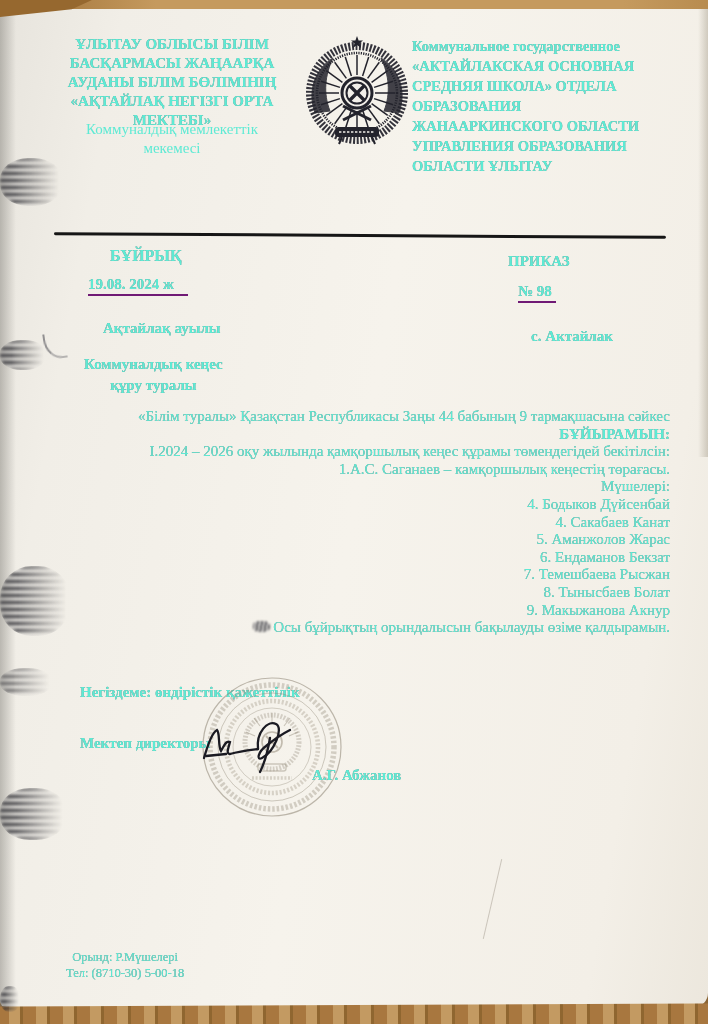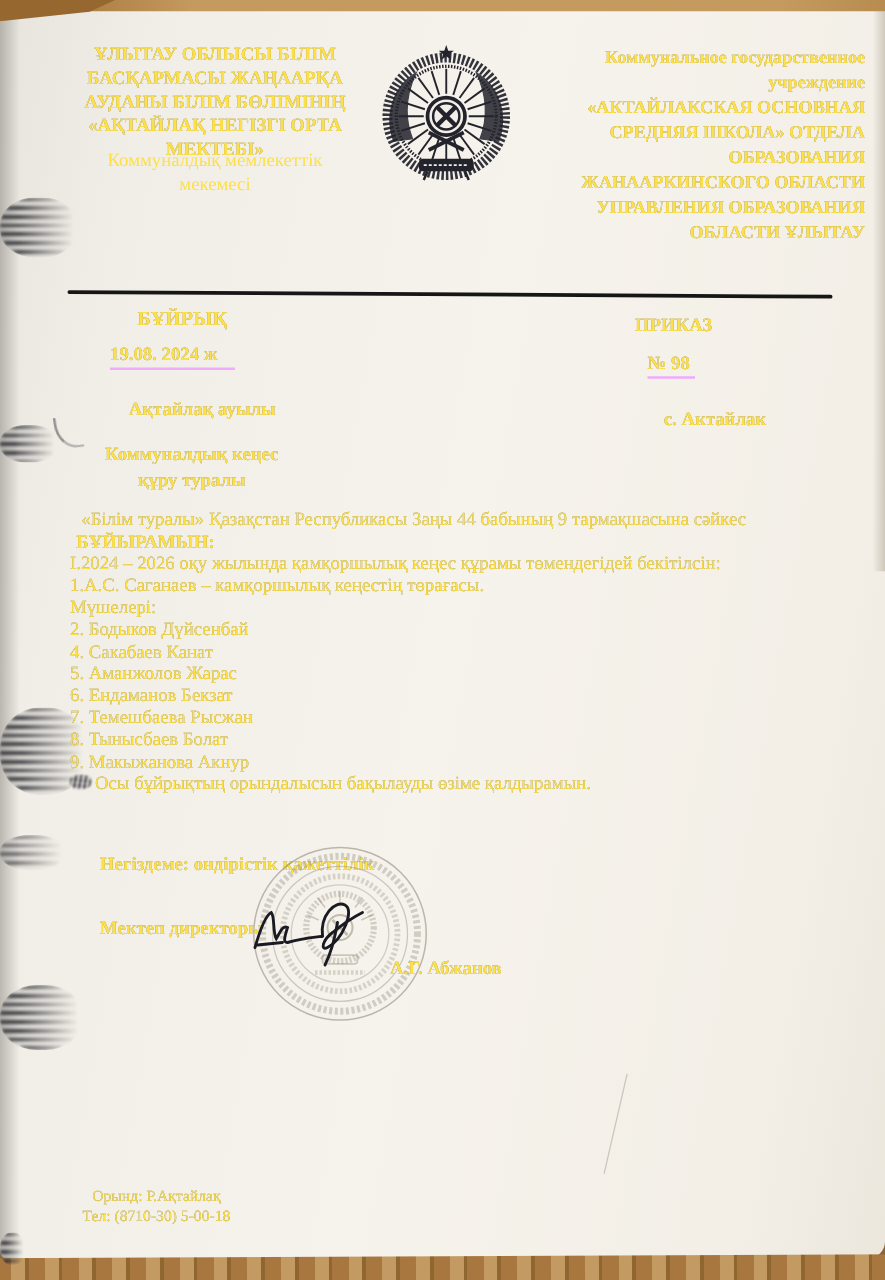--- a/index.html
+++ b/index.html
@@ -1,20 +1,20 @@
 <!DOCTYPE html>
 <html><head>
 <meta charset="utf-8">
 <style>
   html,body{margin:0;padding:0;background:#7a5a33;}
   #scan{
     position:relative;width:708px;height:1024px;overflow:hidden;
     background:#8a6434;
     font-family:"Liberation Serif","DejaVu Serif",serif;
-    color:#fde047;
+    color:#5eead4;
   }
   .abs{position:absolute;text-align:center;}
   #paper{
     position:absolute;left:0;top:7px;width:708px;height:1000px;
     background:linear-gradient(100deg,#e7e4dd 0%,#f1eee7 14%,#f6f3ec 50%,#f3efe7 86%,#ece7dd 100%);
     border-radius:0 0 14px 6px;
   }
   .shade-left{position:absolute;left:0;top:0;width:16px;height:100%;
     background:linear-gradient(to right,rgba(120,118,112,.45),rgba(120,118,112,0));}
   .shade-right{position:absolute;right:0;top:0;width:10px;height:45%;
@@ -25,29 +25,29 @@
     background:#96682f;clip-path:polygon(0 0,100% 0,78% 55%,0 100%);}
   .woodstrip{position:absolute;left:-4px;top:1005px;width:716px;height:22px;
     background:repeating-linear-gradient(90deg,#a8773f 0 13px,#c39a62 13px 24px,#8f6630 24px 27px);
     transform:rotate(-.25deg);filter:blur(.4px);}
   .blob{position:absolute;border-radius:45%;
     background:repeating-linear-gradient(to bottom,rgba(40,40,46,.85) 0 3px,rgba(130,130,136,.25) 3px 7px);
     filter:blur(1.4px);
     -webkit-mask-image:linear-gradient(to right,#000 25%,transparent 95%);
     mask-image:linear-gradient(to right,#000 25%,transparent 95%);}
   .hdr{font-weight:bold;text-align:center;line-height:19px;font-size:15px;}
-  .hdr-ru{font-weight:bold;text-align:right;line-height:20px;font-size:14.5px;}
+  .hdr-ru{font-weight:bold;text-align:left;line-height:20px;font-size:14.5px;}
   .hdr-sub{font-weight:normal;text-align:center;line-height:19px;font-size:15px;}
   .rule{position:absolute;left:54px;top:234px;width:612px;height:3px;background:#161616;
     transform:rotate(.35deg);border-radius:2px;}
   .b{font-weight:bold;}
-  .u{border-bottom:2px solid #f0abfc;padding-bottom:1px;}
+  .u{border-bottom:2px solid #701a75;padding-bottom:1px;}
   .t15{font-size:15px;}
   .body-flow{position:absolute;left:56px;top:408px;width:614px;font-size:15px;line-height:17.6px;}
-  .body-flow>div{white-space:nowrap;}
+  .body-flow>div{white-space:nowrap;text-align:right;}
   .indent{padding-left:9px;}
   .smudge{display:inline-block;width:17px;height:11px;margin-right:3px;border-radius:40%;
     background:repeating-linear-gradient(100deg,rgba(45,45,52,.8) 0 2px,rgba(140,140,146,.3) 2px 4px);
     filter:blur(1px);vertical-align:baseline;}
   .penmark{position:absolute;left:44px;top:333px;width:20px;height:24px;
     border-left:2px solid rgba(70,70,78,.55);border-bottom:2px solid rgba(70,70,78,.35);
     border-radius:0 0 0 80%;transform:rotate(-8deg);filter:blur(.3px);}
   .crease{position:absolute;left:492px;top:858px;width:1px;height:82px;
     background:rgba(185,178,166,.7);transform:rotate(13deg);}
   .stamp-svg{filter:blur(.45px);}
@@ -124,21 +124,20 @@
         <rect x="33" y="96" width="44" height="10" rx="3.5" fill="#23232c" stroke="none"></rect>
         <line x1="37" y1="101" x2="73" y2="101" stroke="#f2efe9" stroke-width="1.4" stroke-dasharray="2.4 1.6"></line>
         <line x1="40" y1="106" x2="37" y2="113" stroke-width="2"></line>
         <line x1="70" y1="106" x2="73" y2="113" stroke-width="2"></line>
       </g>
     </svg>
   </div>
 
   <div class="abs hdr-ru txt-soft" style="left:412px;top:36px;width:280px;">
     <div>Коммунальное государственное</div>
-    <div>учреждение</div>
     <div>«АКТАЙЛАКСКАЯ ОСНОВНАЯ</div>
     <div>СРЕДНЯЯ ШКОЛА» ОТДЕЛА</div>
     <div>ОБРАЗОВАНИЯ</div>
     <div>ЖАНААРКИНСКОГО ОБЛАСТИ</div>
     <div>УПРАВЛЕНИЯ ОБРАЗОВАНИЯ</div>
     <div>ОБЛАСТИ  ҰЛЫТАУ</div>
   </div>
 
   <div class="rule"></div>
 
@@ -156,21 +155,21 @@
     <div>Коммуналдық кеңес</div>
     <div>құру туралы</div>
   </div>
 
   <div class="body-flow txt-soft">
     <div class="indent">«Білім туралы»  Қазақстан Республикасы Заңы 44 бабының 9 тармақшасына сәйкес</div>
     <div class="b" style="padding-left:5px;">БҰЙЫРАМЫН:</div>
     <div>І.2024 – 2026 оқу жылында қамқоршылық кеңес құрамы төмендегідей бекітілсін:</div>
     <div>1.А.С. Саганаев – камқоршылық кеңестің төрағасы.</div>
     <div>Мүшелері:</div>
-    <div>2. Бодыков Дүйсенбай</div>
+    <div>4. Бодыков Дүйсенбай</div>
     <div>4. Сакабаев Канат</div>
     <div>5. Аманжолов Жарас</div>
     <div>6. Ендаманов Бекзат</div>
     <div>7. Темешбаева Рысжан</div>
     <div>8. Тынысбаев Болат</div>
     <div>9. Макыжанова Акнур</div>
     <div><span class="smudge"></span><span>Осы бұйрықтың орындалысын бақылауды өзіме қалдырамын.</span></div>
   </div>
 
   <div class="abs b t15 txt-soft" style="left:80px;top:684px;">Негіздеме: өндірістік қажеттілік</div>
@@ -210,17 +209,17 @@
         <path d="M58 31 C 56 14 68 2 76 6 C 84 10 74 34 62 40 C 56 43 58 34 66 28 C 76 20 86 14 90 12"></path>
         <path d="M70 20 C 68 32 64 46 60 54"></path>
       </g>
     </svg>
   </div>
   <div class="abs b t15 txt-soft" style="left:312px;top:735px;margin-top:32px;">А.Г. Абжанов</div>
 
   <div class="crease"></div>
 
   <div class="abs footer txt-soft" style="left:66px;top:950px;">
-    <div>Орынд: Р.Ақтайлақ</div>
+    <div>Орынд: Р.Мүшелері</div>
     <div>Тел: (8710-30) 5-00-18</div>
   </div>
 
 </div>
 
 </body></html>

